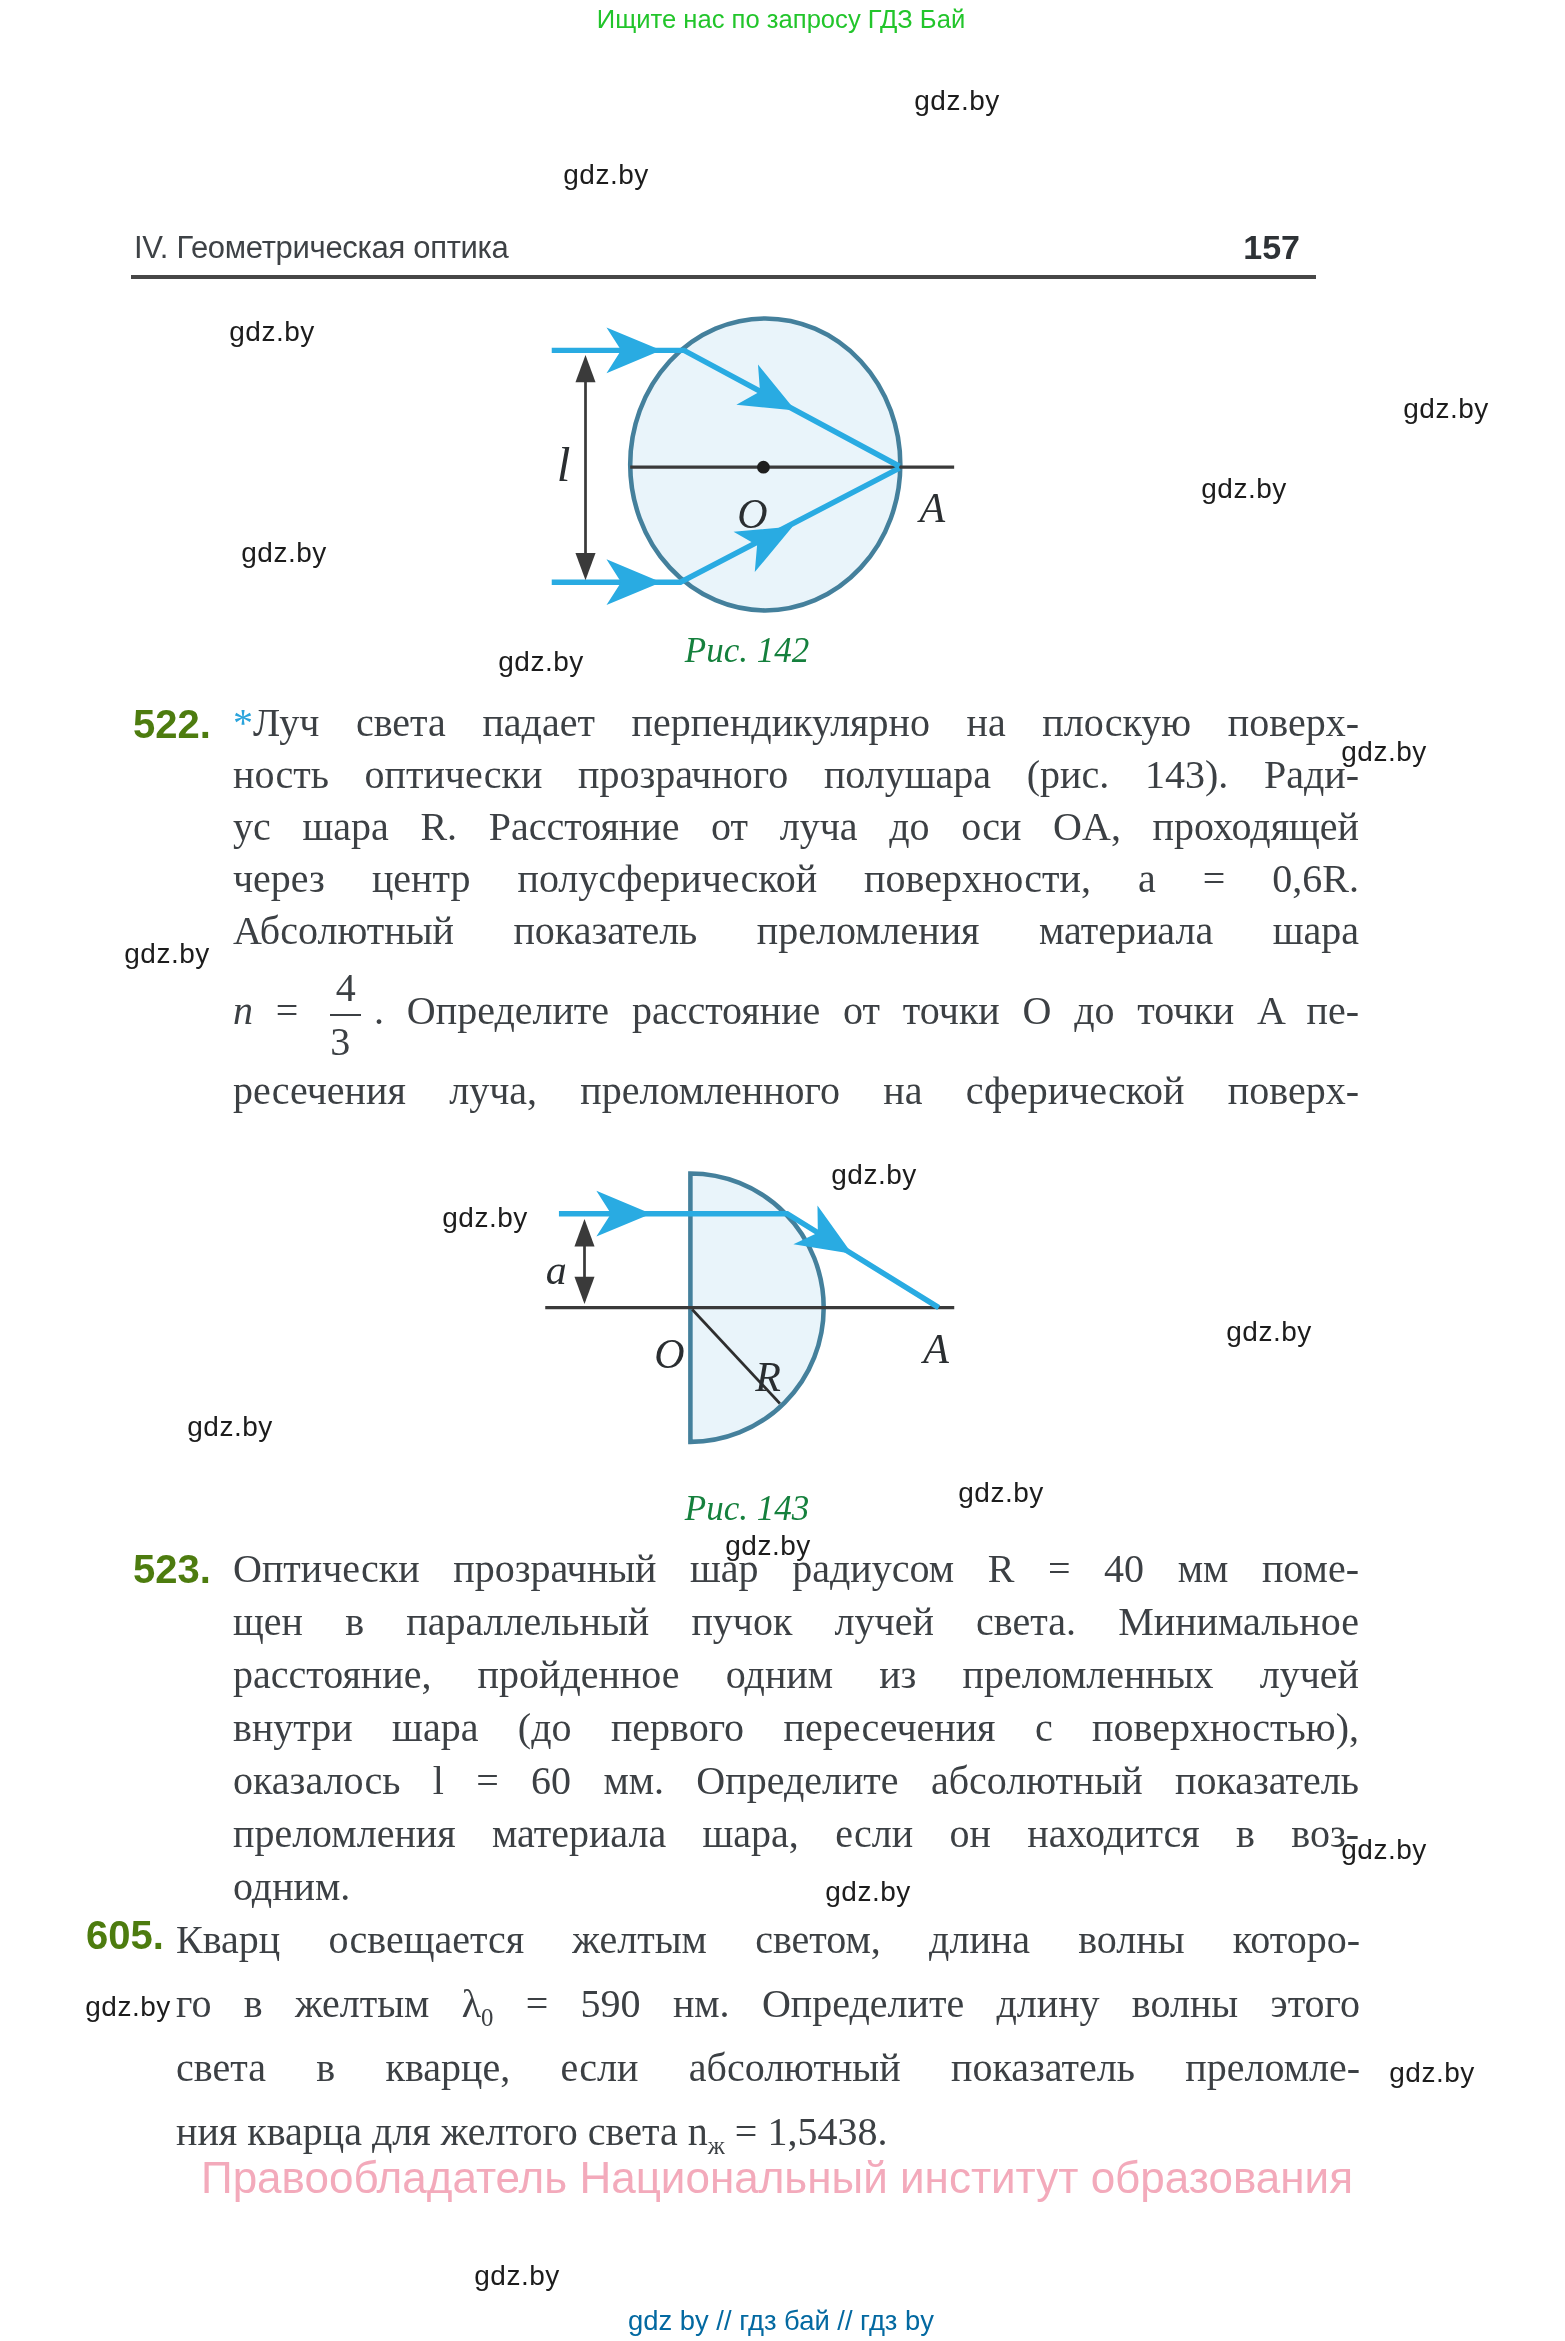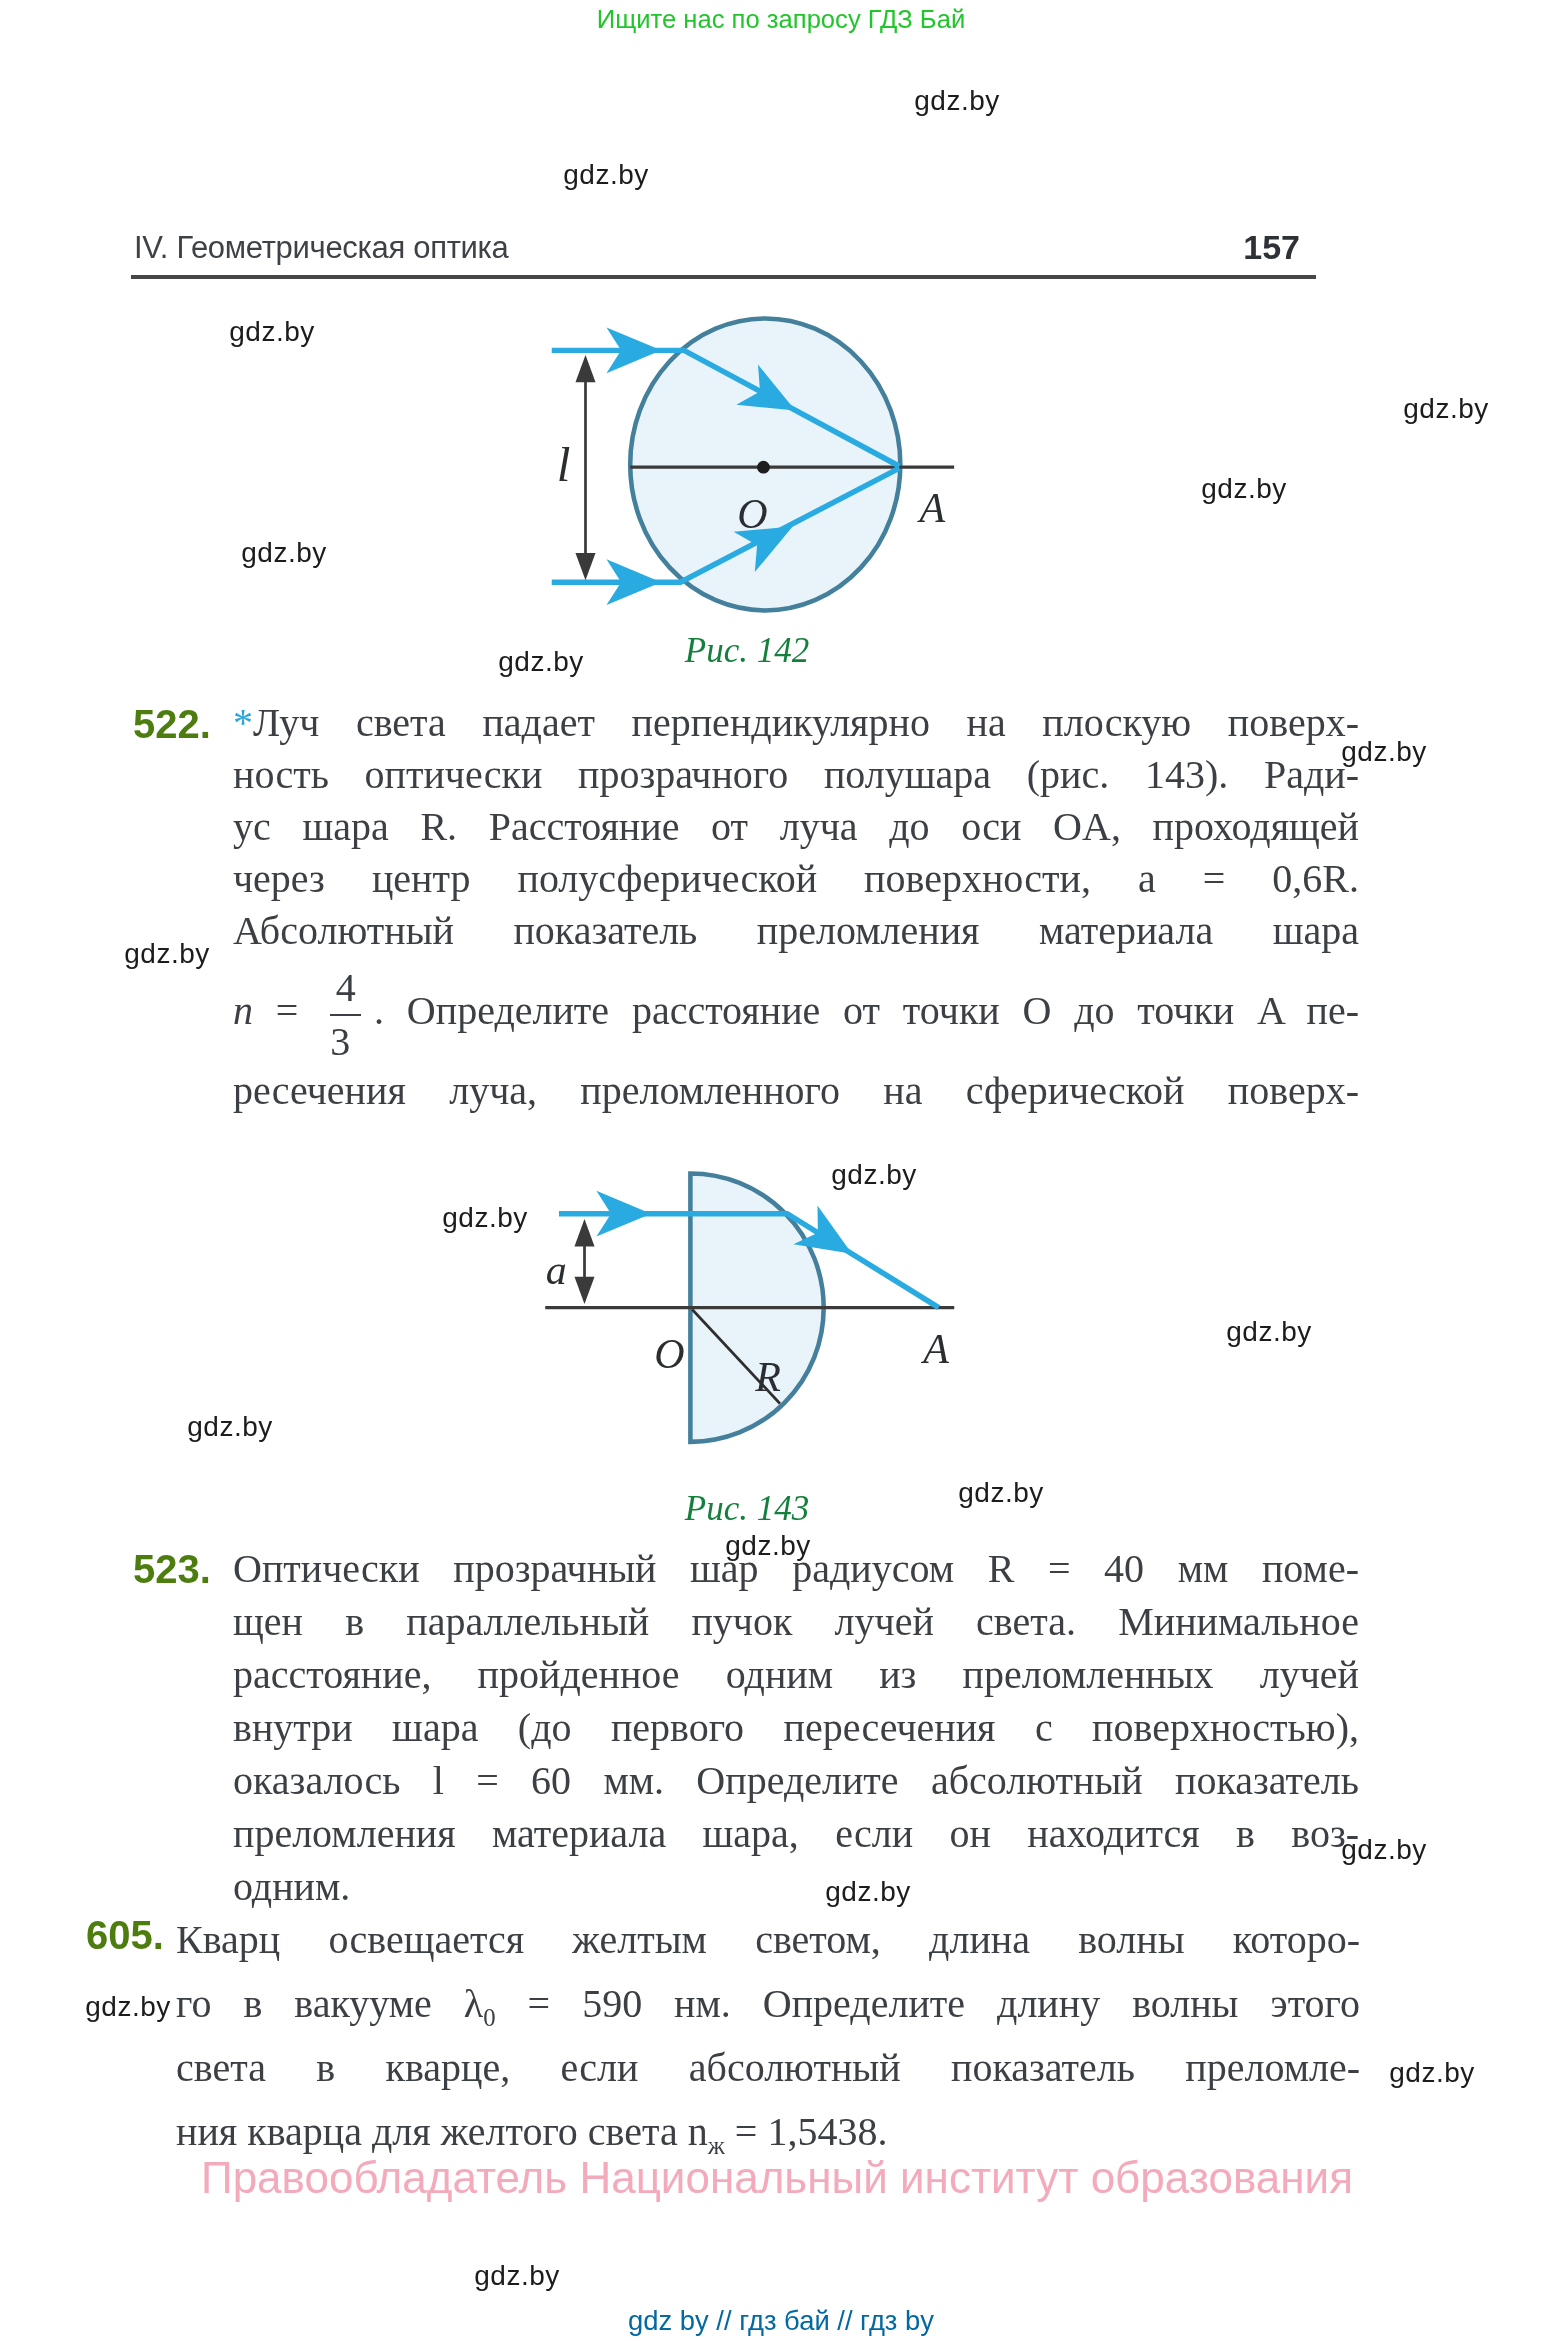--- a/index.html
+++ b/index.html
@@ -172,21 +172,21 @@
   <div class="line jl">внутри шара (до первого пересечения с поверхностью),</div>
   <div class="line jl">оказалось l = 60 мм. Определите абсолютный показатель</div>
   <div class="line jl">преломления материала шара, если он находится в воз-</div>
   <div class="line">одним.</div>
 </div>
 
 <div class="abs pnum" style="left:86px;top:1913px;">605.</div>
 <div class="abs ptext lh70" style="left:176px;top:1908px;width:1184px;">
   <div class="line jl">Кварц освещается желтым светом, длина волны которо-</div>
   <div class="line jl">
-    <span>го в вакууме λ</span><sub>0</sub><span> = 590 нм. Определите длину волны этого</span>
+    <span>го в желтым λ</span><sub>0</sub><span> = 590 нм. Определите длину волны этого</span>
   </div>
   <div class="line jl">света в кварце, если абсолютный показатель преломле-</div>
   <div class="line">
     <span>ния кварца для желтого света n</span><sub>ж</sub><span> = 1,5438.</span>
   </div>
 </div>
 
 <div class="abs copyright" style="left:193px;top:2153px;margin-left:8px;">Правообладатель Национальный институт образования</div>
 <div class="abs bottom-links center" style="left:781px;top:2321px;">gdz by  //  гдз бай  //  гдз by</div>
 

